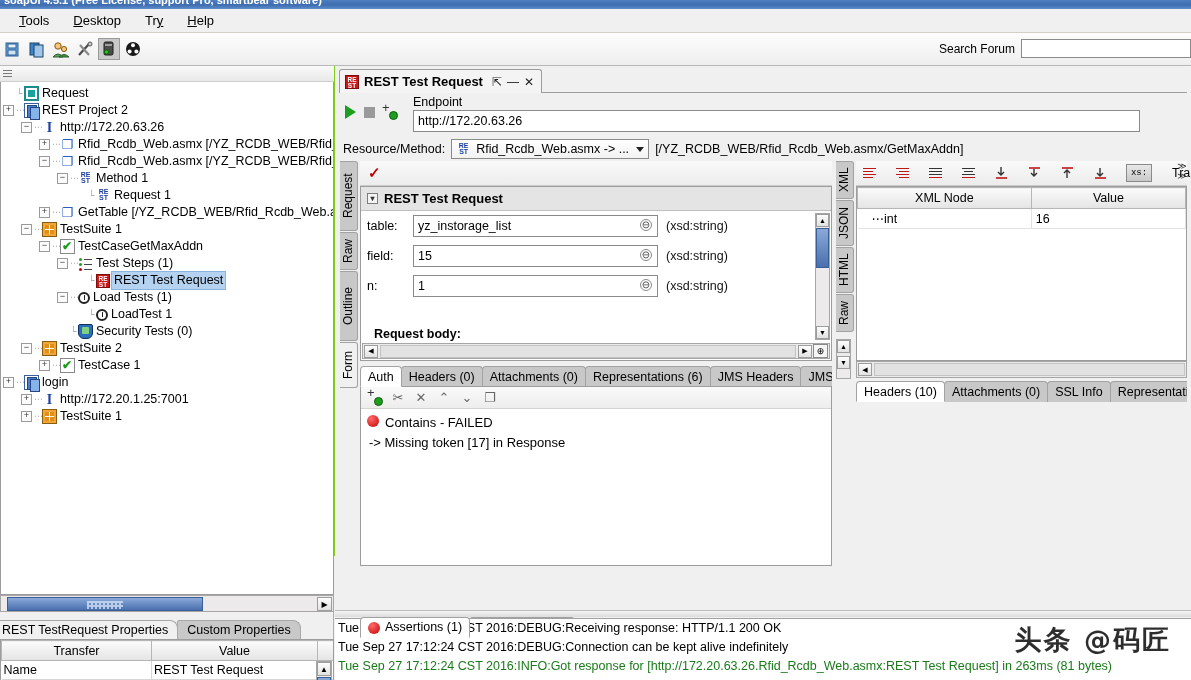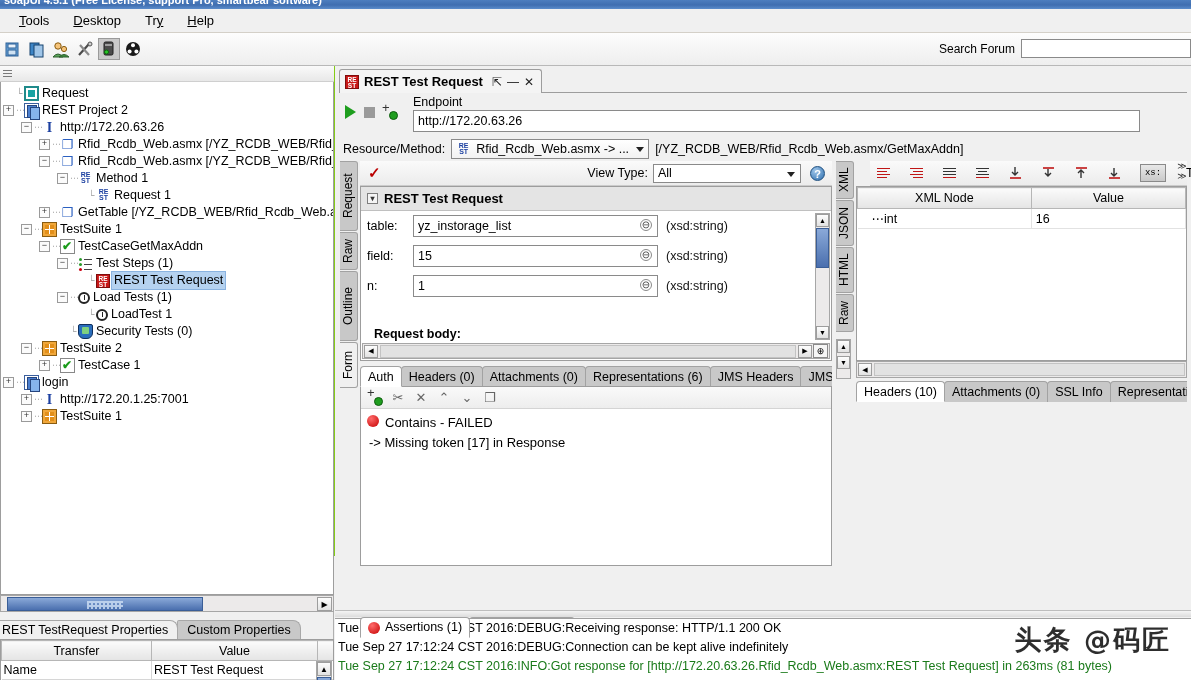--- a/index.html
+++ b/index.html
@@ -401,21 +401,21 @@
     position:absolute; left:21px; bottom:38px; right:0; height:22px;
     display:flex; align-items:flex-end;
   }
   .bottabs .htab { display:flex; align-items:center; gap:5px; }
   .resp-time {
     position:absolute; left:21px; bottom:20px; font-size:12.5px;
   }
 
   
   .resp-toolbar {
-    position:absolute; left:35px; top:0; right:0; height:25px;
+    position:absolute; left:21px; top:0; right:0; height:25px;
     background:linear-gradient(to bottom,#fafafa,#ececec);
     border-bottom:1px solid #cbcbcb; display:flex; align-items:center; gap:16px; padding-left:6px;
   }
   .fmt-ico { width:17px;height:15px; position:relative; flex:none; }
   .fmt-ico i {
     position:absolute; left:1px; height:1.5px; background:#333; display:block;
   }
   .fmt-ico i.r { background:#c01616; }
   .xs-btn {
     width:26px;height:18px; border:1px solid #8a8a8a;
@@ -771,28 +771,20 @@
           <div class="vtabs" id="req-vtabs">
               <div class="vtab" style="top: 0px; height: 70px;">Request</div>
               <div class="vtab" style="top: 71px; height: 38px;">Raw</div>
               <div class="vtab" style="top: 110px; height: 70px;">Outline</div>
               <div class="vtab active" style="top: 181px; height: 46px;">Form</div>
             </div>
 
           <div class="editor-area">
             <div class="editor-toolbar">
               <span class="check-red">✓</span>
-              <span class="viewtype-wrap">
-                <span class="viewtype-lbl">View Type:</span>
-                <span class="viewtype-combo">
-                  <span>All</span>
-                  <span class="caret"></span>
-                </span>
-                <span class="help-ico">?</span>
-              </span>
             </div>
 
             <div class="form-body">
               <div class="form-title">
                 <span class="sq-toggle">▾</span>
                 <span>REST Test Request</span>
               </div>
               <div id="form-fields">
                   <div class="ffield">
                     <span class="flbl">table:</span>

